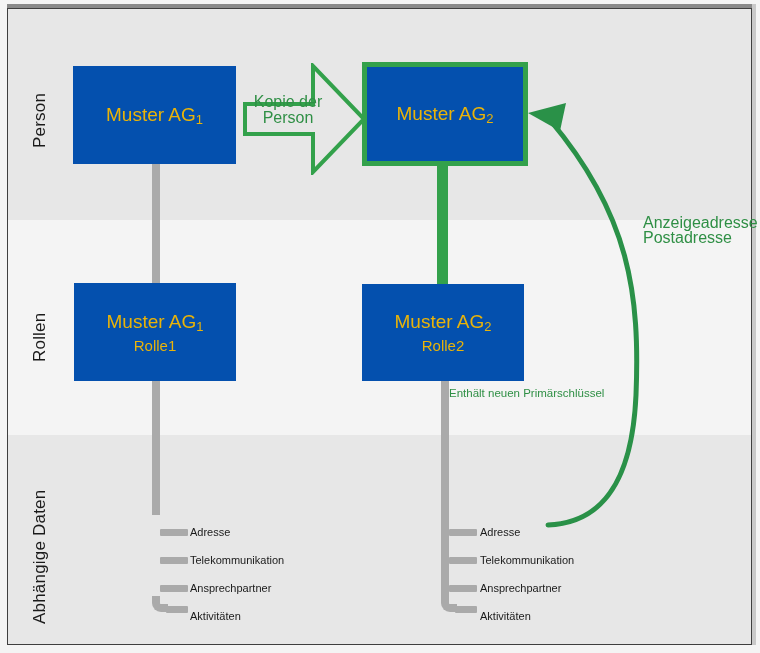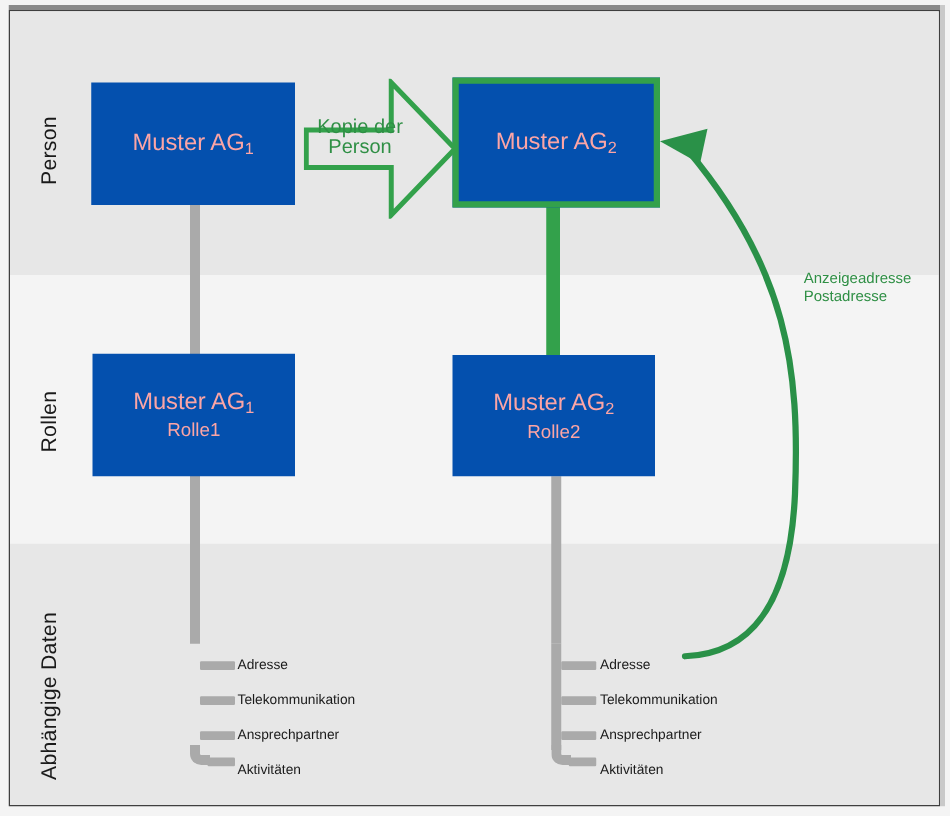--- a/index.html
+++ b/index.html
@@ -53,21 +53,21 @@
   .gline{position:absolute;background:#aaaaaa;}
   .gstub{position:absolute;background:#aaaaaa;height:7px;border-radius:1px;}
 
   
   .green-v{position:absolute;background:#33a14b;}
 
   
   .node{
     position:absolute;
     background:#0450ae;
-    color:#fca5a5;
+    color:#eab308;
     display:flex;
     flex-direction:column;
     align-items:center;
     justify-content:center;
     box-sizing:border-box;
   }
   .node .t1{font-size:19px;line-height:23px;}
   .node .t2{font-size:15px;line-height:19px;margin-top:1px;}
   .node sub{font-size:13px;vertical-align:baseline;position:relative;top:3px;}
 
@@ -89,21 +89,21 @@
     line-height:16px;
   }
 
   
   .curve-arrow{position:absolute;left:480px;top:95px;width:200px;height:445px;}
 
   
   .annot{
     position:absolute;
     color:#2f8f45;
-    font-size:12px;
+    font-size:16px;
     line-height:15px;
     white-space:nowrap;
   }
   .annot-addr{left:643px;top:215px;}
   .annot-pk{left:449px;top:386px;font-size:11.5px;}
 
   
   .dep-item{
     position:absolute;
     color:#1a1a1a;
@@ -192,20 +192,21 @@
     <svg width="200" height="445" viewBox="0 0 200 445">
       <path d="M 68,430 C 120,428 152,390 156,300 C 160,200 150,120 70,25" fill="none" stroke="#2a9148" stroke-width="5" stroke-linecap="round"></path>
       <polygon points="48,18 86,8 80,36" fill="#2a9148"></polygon>
     </svg>
   </div>
 
   <div class="annot annot-addr">
     <div>Anzeigeadresse</div>
     <div>Postadresse</div>
   </div>
+  <div class="annot annot-pk">Enthält neuen Primärschlüssel</div>
 
   <div class="dep-item" style="left:190px;top:522px;">Adresse</div>
   <div class="dep-item" style="left:190px;top:550px;">Telekommunikation</div>
   <div class="dep-item" style="left:190px;top:578px;">Ansprechpartner</div>
   <div class="dep-item" style="left:190px;top:606px;">Aktivitäten</div>
 
   <div class="dep-item" style="left:480px;top:522px;">Adresse</div>
   <div class="dep-item" style="left:480px;top:550px;">Telekommunikation</div>
   <div class="dep-item" style="left:480px;top:578px;">Ansprechpartner</div>
   <div class="dep-item" style="left:480px;top:606px;">Aktivitäten</div>

